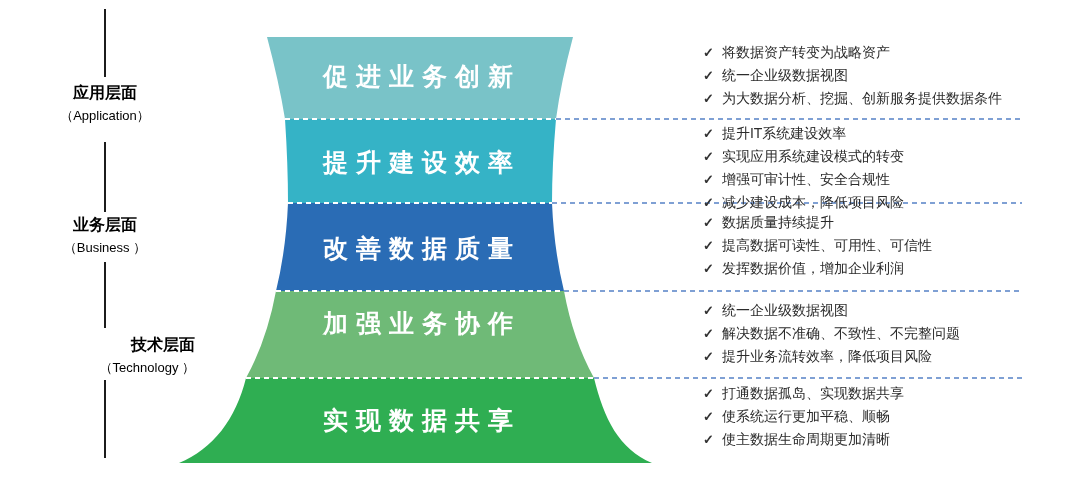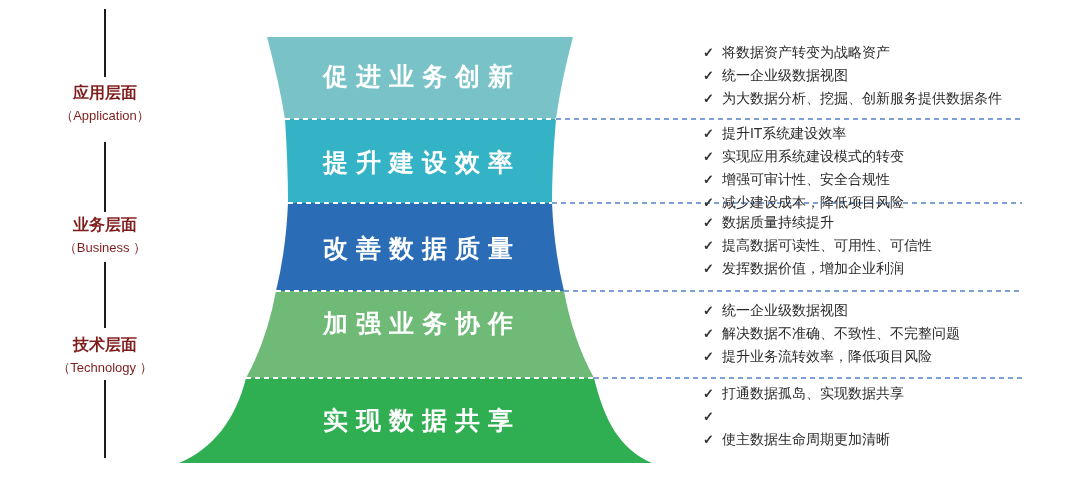--- a/index.html
+++ b/index.html
@@ -5,21 +5,21 @@
   html,body{margin:0;padding:0;background:#ffffff;}
   .stage{
     position:relative;width:1080px;height:495px;background:#ffffff;
     font-family:"Liberation Sans", sans-serif;overflow:hidden;
   }
   .funnel-svg{position:absolute;left:0;top:0;}
   
   .rail-line{position:absolute;left:104px;width:2px;background:#1c1c1c;}
   .rail-label{
     position:absolute;left:15px;width:180px;text-align:center;
-    color:#7f1d1d;font-size:16px;line-height:23px;white-space:nowrap;
+    color:#000000;font-size:16px;line-height:23px;white-space:nowrap;
   }
   .rail-label .zh{display:block;font-weight:700;}
   .rail-label .en{display:block;font-size:13px;font-weight:400;}
   
   .band-label{
     position:absolute;transform:translate(-50%,-50%);
     color:#ffffff;font-weight:700;font-size:25px;letter-spacing:8px;
     white-space:nowrap;text-indent:4px;
   }
   
@@ -59,21 +59,21 @@
   <div class="rail-line" style="top:380px;height:78px;"></div>
 
   <div class="rail-label" style="top:81px;">
     <span class="zh">应用层面</span>
     <span class="en">（Application）</span>
   </div>
   <div class="rail-label" style="top:213px;">
     <span class="zh">业务层面</span>
     <span class="en">（Business ）</span>
   </div>
-  <div class="rail-label" style="top:333px;">
+  <div class="rail-label" style="top:333px;text-align:right;">
     <span class="zh">技术层面</span>
     <span class="en">（Technology ）</span>
   </div>
 
   <div class="band-label" style="left:420px;top:76px;">促进业务创新</div>
   <div class="band-label" style="left:420px;top:162px;">提升建设效率</div>
   <div class="band-label" style="left:420px;top:248px;">改善数据质量</div>
   <div class="band-label" style="left:420px;top:323px;">加强业务协作</div>
   <div class="band-label" style="left:420px;top:420px;">实现数据共享</div>
 
@@ -141,20 +141,21 @@
     </div>
   </div>
 
   <div class="benefits" style="top:382px;">
     <div class="b-row">
       <span class="check">✓</span>
       <span>打通数据孤岛、实现数据共享</span>
     </div>
     <div class="b-row">
       <span class="check">✓</span>
+      <span>使系统运行更加平稳、顺畅</span>
     </div>
     <div class="b-row">
       <span class="check">✓</span>
       <span>使主数据生命周期更加清晰</span>
     </div>
   </div>
 
 </div>
 
 </body></html>

